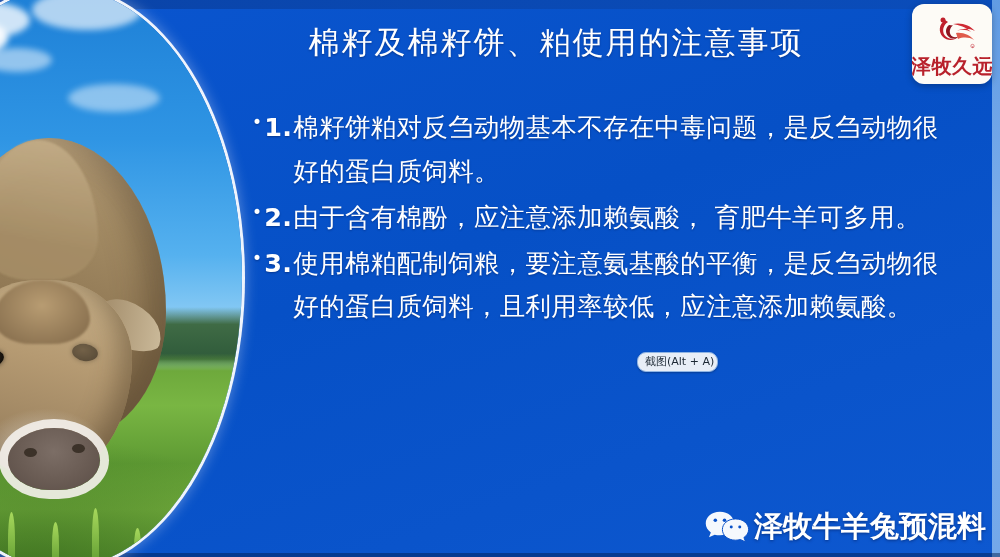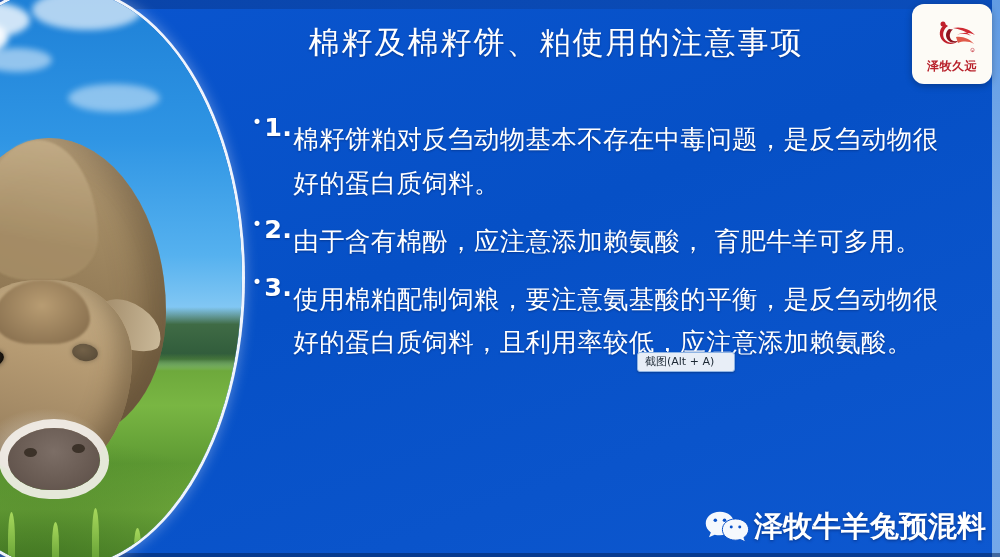--- a/index.html
+++ b/index.html
@@ -198,21 +198,21 @@
     align-items: center;
     justify-content: center;
     overflow: hidden;
   }
   .logo-mark {
     width: 58px;
     height: 38px;
     margin-top: 2px;
   }
   .logo-text {
-    font-size: 12px;
+    font-size: 20px;
     font-weight: 700;
     color: #b8212b;
     letter-spacing: .5px;
     line-height: 1;
     margin-top: 3px;
     white-space: nowrap;
     font-family: "DejaVu Sans", "Liberation Sans", sans-serif;
   }
 
   
@@ -255,32 +255,31 @@
     margin-right: 2px;
     color: #ffffff;
   }
   .bullet-num {
     flex: 0 0 auto;
     font-weight: 700;
     margin-right: 1px;
   }
   .bullet-text {
     flex: 1 1 auto;
-    margin-top: 12px;
   }
 
   
   .tooltip {
     position: absolute;
     left: 637px;
     top: 352px;
-    padding: 1px 20px 2px 7px;
+    padding: 1px 3px 2px 7px;
     background: #e8eef7;
     border: 1px solid #8fb4e4;
-    border-radius: 3px;
+    border-radius: 9px;
     font-size: 11px;
     line-height: 15px;
     color: #1b2733;
     white-space: nowrap;
     box-shadow: 0 1px 2px rgba(0,0,0,.25);
     font-family: "DejaVu Sans", "Liberation Sans", sans-serif;
   }
 
   
   .watermark {

